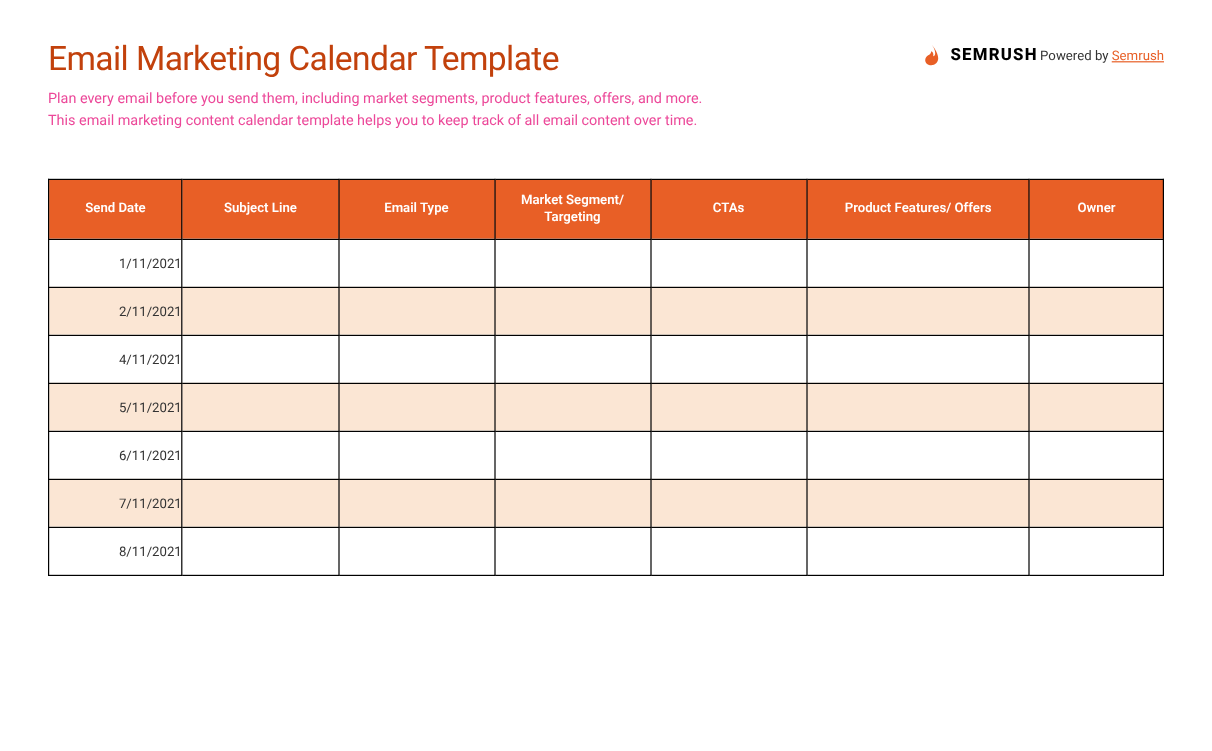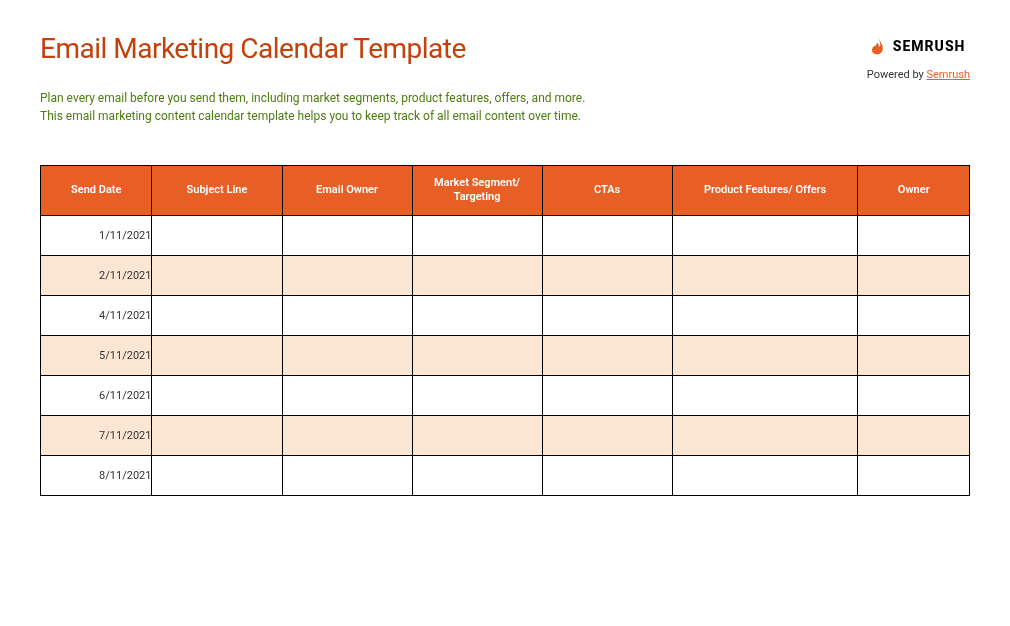--- a/index.html
+++ b/index.html
@@ -21,23 +21,23 @@
       margin-bottom: 8px;
     }
     .page-title {
       font-size: 28px;
       font-weight: 400;
       color: #c2410c;
       letter-spacing: -0.5px;
     }
     .brand-block {
       display: flex;
-      flex-direction: column;
-      align-items: flex-start;
-      gap: 12px;
+      flex-direction: row;
+      align-items: center;
+      gap: 2px;
       margin-top: 4px;
     }
     .brand-logo {
       display: flex;
       align-items: center;
       gap: 6px;
     }
     .brand-logo .mark {
       width: 20px;
       height: 20px;
@@ -54,21 +54,21 @@
     .powered-line {
       font-size: 11px;
       color: #333333;
     }
     .powered-line a {
       color: #e85f26;
       text-decoration: underline;
     }
     .description {
       font-size: 12px;
-      color: #4d7c0f;
+      color: #ec4899;
       line-height: 1.5;
       margin-top: 8px;
       margin-bottom: 40px;
     }
     .calendar-table {
       width: 100%;
       border-collapse: collapse;
       table-layout: fixed;
     }
     .calendar-table th {
@@ -125,21 +125,21 @@
   </div>
 </div>
 
 <p class="description">Plan every email before you send them, including market segments, product features, offers, and more.<br>This email marketing content calendar template helps you to keep track of all email content over time.</p>
 
 <table class="calendar-table">
   <thead>
     <tr>
       <th class="col-send-date">Send Date</th>
       <th class="col-subject">Subject Line</th>
-      <th class="col-type">Email Owner</th>
+      <th class="col-type">Email Type</th>
       <th class="col-segment">Market Segment/<br>Targeting</th>
       <th class="col-ctas">CTAs</th>
       <th class="col-features">Product Features/ Offers</th>
       <th class="col-owner">Owner</th>
     </tr>
   </thead>
   <tbody>
   <tr>
         <td>1/11/2021</td>
         <td></td>

